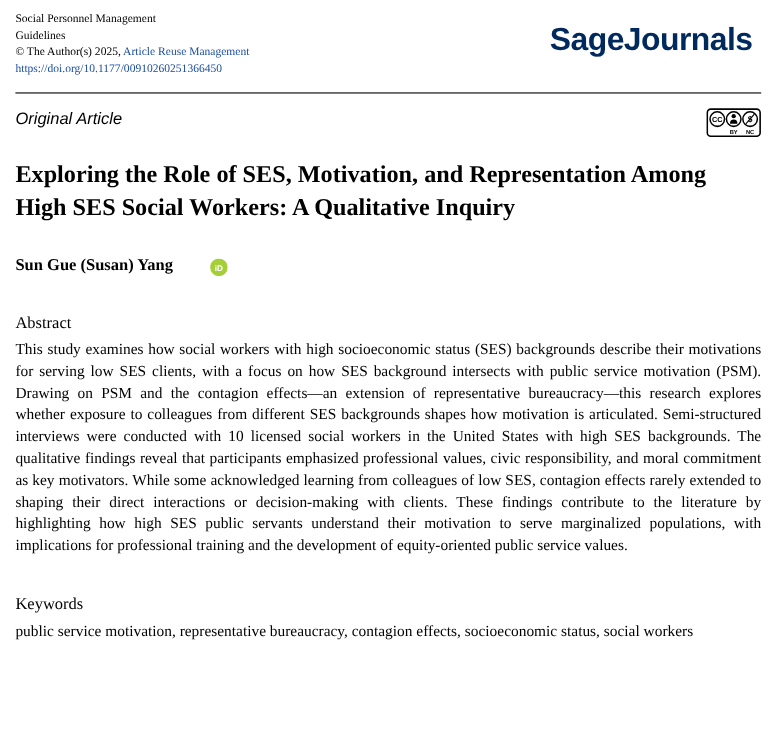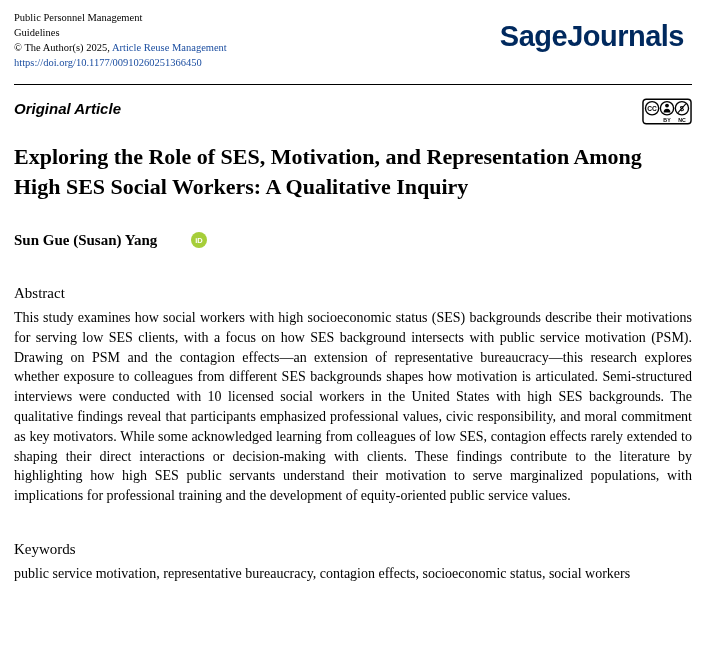--- a/index.html
+++ b/index.html
@@ -12,45 +12,45 @@
   .link { color:#1d4fa1; text-decoration:none; cursor:pointer; }
 
   .logo { margin-top:10px; margin-right:8px; font-family:"Liberation Sans", sans-serif;
           font-size:29px; line-height:32px; color:#00295e; letter-spacing:-0.5px; white-space:nowrap; }
   .logo .sage { font-weight:bold; }
   .logo .journals { font-weight:bold; }
 
   .rule { border:none; border-top:1.5px solid #000; margin-top:14px; }
 
   .row-type { display:flex; justify-content:space-between; align-items:flex-start; margin-top:13px; }
-  .article-type { font-family:"Liberation Sans", sans-serif; font-style:italic; font-weight:bold;
+  .article-type { font-family:"Liberation Sans", sans-serif; font-style:italic; font-weight:normal;
                   font-size:15px; padding-top:2px; }
   .cc-badge { display:inline-block; cursor:pointer; }
 
   .title { font-size:22px; line-height:30px; font-weight:bold; margin-top:13px; max-width:682px; }
 
-  .author-line { margin-top:28px; display:flex; align-items:center; gap:6px;
+  .author-line { margin-top:28px; display:flex; align-items:flex-end; gap:6px;
                  font-size:15px; font-weight:bold; line-height:20px; }
   .orcid { display:inline-flex; align-items:center; cursor:pointer;margin-left:28px; }
 
   .section-heading { font-size:15px; font-weight:normal; line-height:18px; }
   .abstract-heading { margin-top:34px; }
   .keywords-heading { margin-top:34px; }
 
   .body-text { font-size:14px; line-height:19.8px; margin-top:6px; max-width:682px; }
   .abstract { text-align:justify; }
 </style>
 </head>
 <body>
 
 <div class="page">
 
   <header class="top">
     <div class="meta">
-      <div>Public Personnel Management</div>
+      <div>Social Personnel Management</div>
       <div>Guidelines</div>
       <div><span>© The Author(s) 2025, </span><a class="link" href="#">Article Reuse Management</a></div>
       <div><a class="link" href="#">https://doi.org/10.1177/00910260251366450</a></div>
     </div>
     <div class="logo"><span class="sage">Sage</span><span class="journals">Journals</span></div>
   </header>
 
   <hr class="rule">
 
   <div class="row-type">

